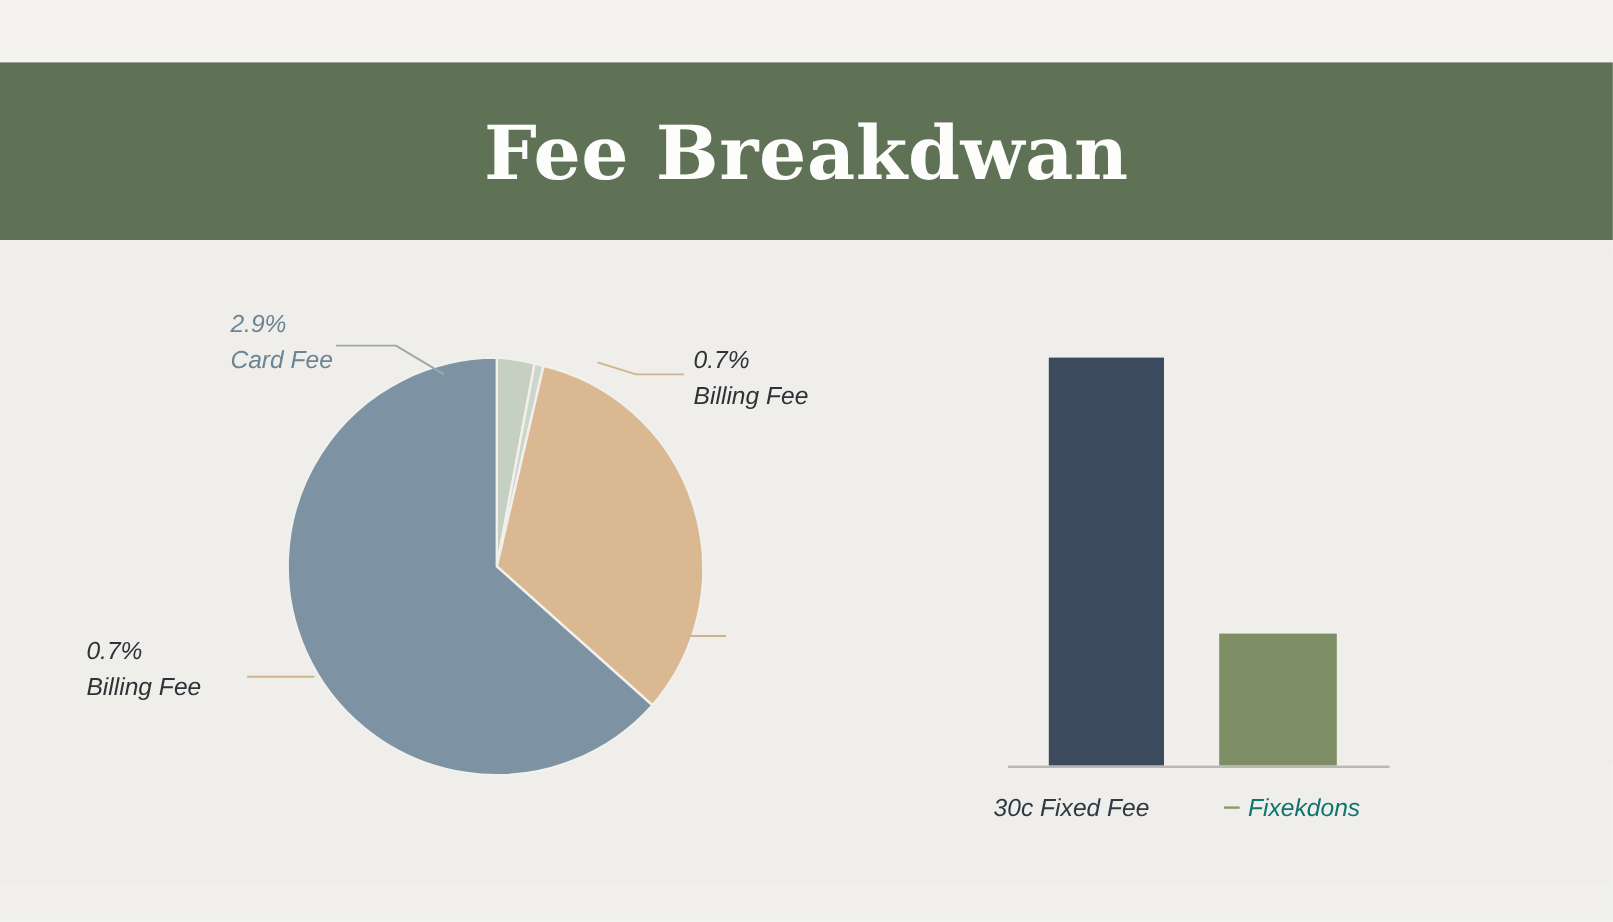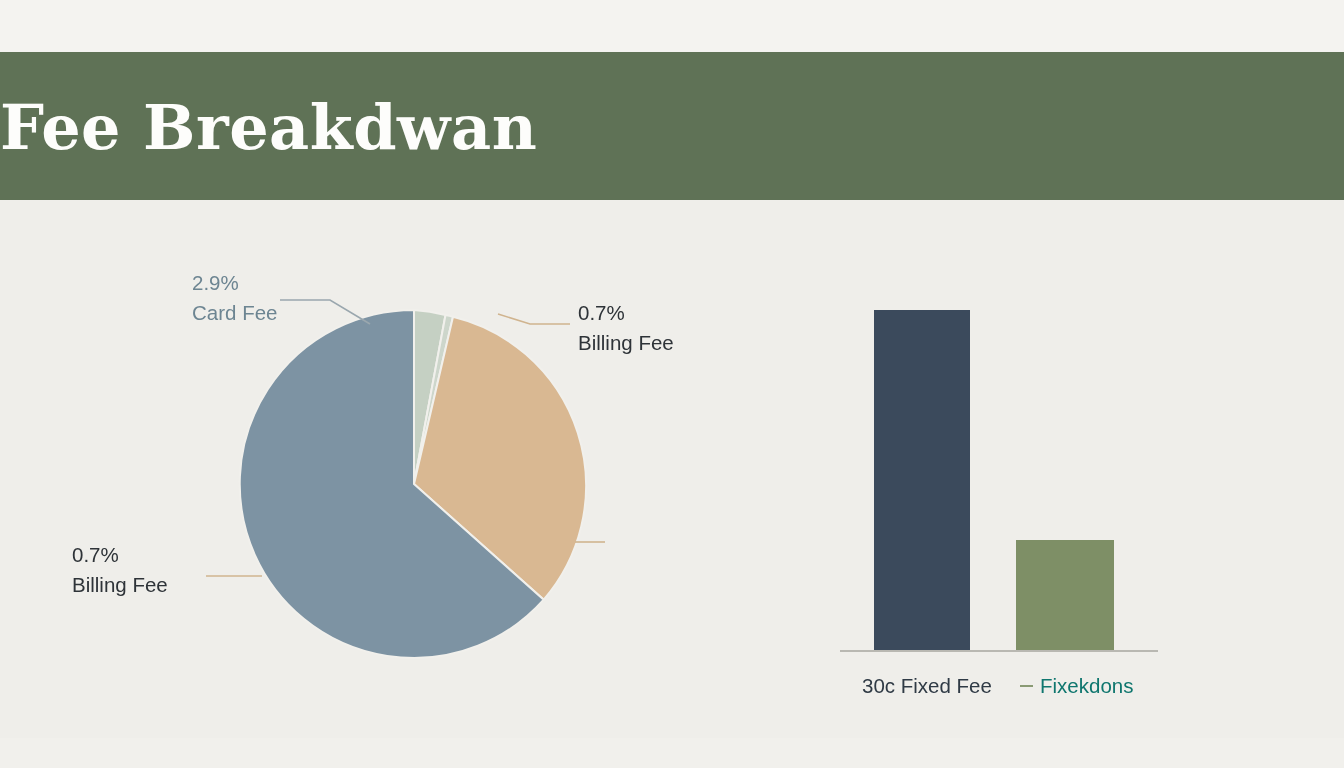--- a/index.html
+++ b/index.html
@@ -35,36 +35,38 @@
   }
   .header-band {
     position: absolute;
     left: 0;
     top: 52px;
     width: 1344px;
     height: 148px;
     background: #5f7256;
     display: flex;
     align-items: center;
+    justify-content: center;
   }
   .header-title {
     font-family: "DejaVu Serif", serif;
     font-weight: bold;
     font-size: 62px;
     color: #fdfdfb;
     letter-spacing: 0.5px;
     line-height: 1;
     margin-top: 4px;
   }
   .plot-area {
     position: absolute;
     left: 0;
-    top: 212px;
+    top: 200px;
     width: 1119px;
     height: 538px;
+    font-style: italic;
   }
 
   
   .pie-wrap {
     position: absolute;
     left: 236px;
     top: 94px;
     width: 356px;
     height: 356px;
   }
@@ -140,21 +142,20 @@
     position: absolute;
     font-family: "Liberation Sans", sans-serif;
     font-size: 20.5px;
     color: #2e3338;
     white-space: nowrap;
   }
   .bar-lbl-1 {
     left: 8px;
     top: 392px;
     color: #2f3a45;
-    margin-left: 34px;
   }
   .bar-lbl-2 {
     left: 200px;
     top: 392px;
     color: #0f766e;
   }
   .legend-dash {
     display: inline-block;
     width: 13px;
     height: 2px;

